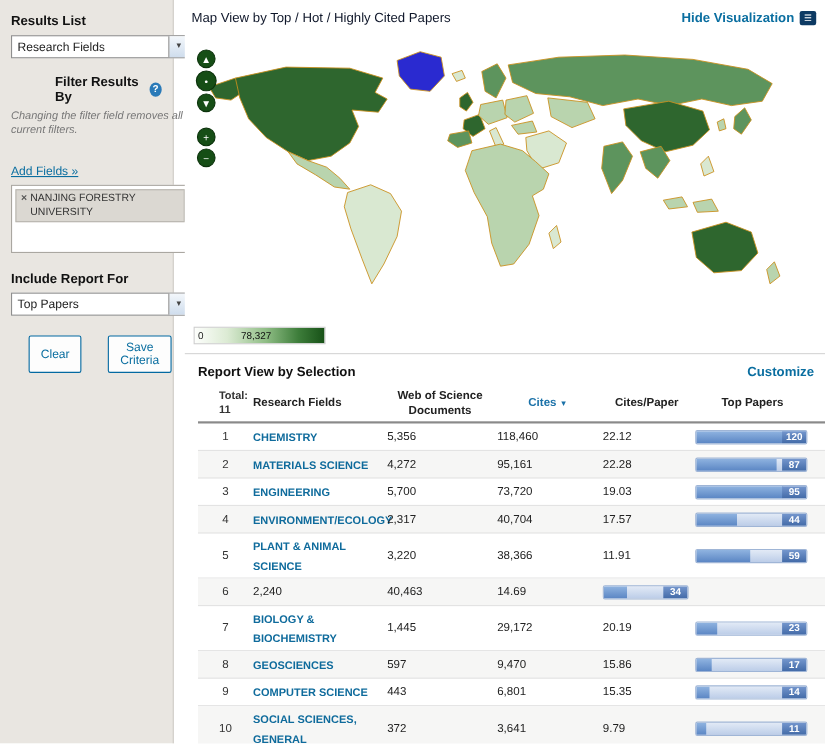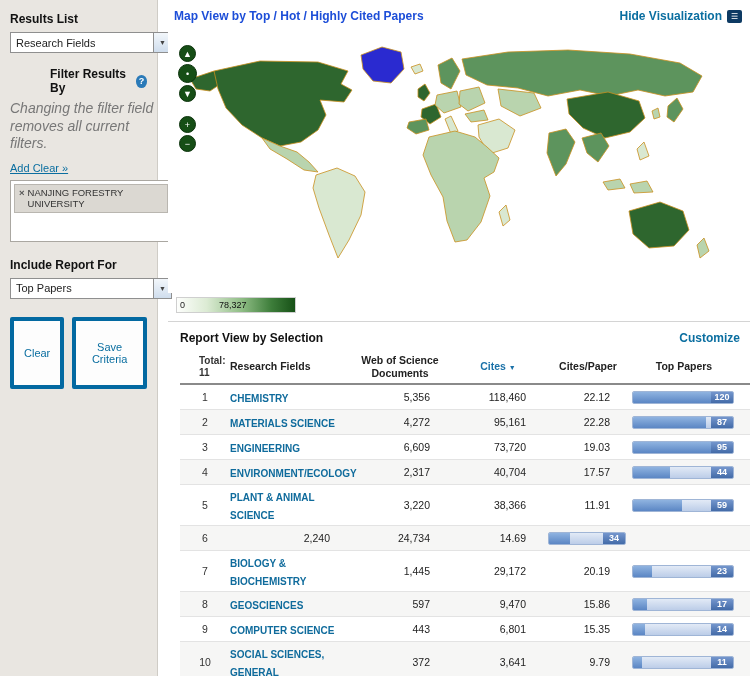--- a/index.html
+++ b/index.html
@@ -28,44 +28,45 @@
     background:linear-gradient(#f3f7fb,#cfdded);
     display:flex; align-items:center; justify-content:center;
     font-size:7px; color:#444;
   }
   .filter-head { display:flex; align-items:center; gap:4px; margin-bottom:5px;padding-left:40px; }
   .help-icon {
     width:13px; height:13px; border-radius:50%; background:#2a7ab8;
     color:#fff; font-size:9px; font-weight:bold; text-align:center;
     line-height:13px; cursor:pointer;
   }
-  .filter-note { font-size:14px; font-style:italic; color:#777; line-height:1.25; margin-bottom:5px; width:160px; }
+  .filter-note { font-size:10px; font-style:italic; color:#777; line-height:1.25; margin-bottom:21px; width:160px; }
   .add-filter { font-size:11px; color:#0a6ea0; text-decoration:underline; display:inline-block; margin-bottom:6px; cursor:pointer; }
   .filter-box {
     width:162px; height:62px; background:#fff; border:1px solid #aaa7a1;
     padding:3px; margin-bottom:16px;
   }
   .filter-chip {
     background:#dbd8d2; border:1px solid #b9b6b0; padding:2px 4px;
     font-size:9.5px; color:#333; line-height:1.25; display:flex; gap:3px;
   }
   .chip-x { color:#555; font-weight:bold; cursor:pointer; flex-shrink:0; }
   .sb-buttons { display:flex; gap:8px; margin-top:18px; }
   .btn {
-    background:#fdfdfd; border:4px solid #0369a1; color:#0a6ea0;
-    font-size:11px; padding:20px 10px; border-radius:2px; cursor:pointer;
+    background:#fdfdfd; border:1px solid #0369a1; color:#0a6ea0;
+    font-size:11px; padding:4px 10px; border-radius:2px; cursor:pointer;
     font-family:"Liberation Sans", sans-serif;
+    margin-left:16px;
   }
   
   .main { flex:1; position:relative; padding-left:10px; }
   .map-header {
     display:flex; justify-content:space-between; align-items:center;
     padding:9px 8px 6px 6px;
   }
-  .map-title { font-size:12px; font-weight:bold; color:#1d4ed8; }
+  .map-title { font-size:12px; font-weight:normal; color:#0f172a; }
   .hide-viz { display:flex; align-items:center; gap:5px; cursor:pointer; }
   .hide-viz .link { font-size:12px; font-weight:bold; color:#0a6ea0; }
   .viz-icon {
     width:15px; height:13px; background:#0d3a63; color:#fff; font-size:8px;
     display:flex; align-items:center; justify-content:center; border-radius:2px;
   }
   .map-area { position:relative; height:264px; background:#fff; }
   .map-area svg { display:block; }
   .map-controls { position:absolute; left:10px; top:16px; display:flex; flex-direction:column; align-items:center; gap:2px; }
   .mc-btn {
@@ -100,21 +101,21 @@
   }
   .th { font-size:10.5px; font-weight:bold; color:#222; text-align:center; line-height:1.2; }
   .th.left { text-align:left; }
   .th-total { font-size:10px; font-weight:bold; color:#333; text-align:left; line-height:1.2;margin-left:15px; }
   .th-cites { color:#1a71a8; cursor:pointer; }
   .sort-arrow { font-size:7px; color:#1a71a8; }
   .trow { min-height:25px; border-bottom:1px solid #e3e3e3; padding-top:2px; padding-bottom:2px; }
   .trow:nth-child(even) { background:#f6f6f5; }
   .c-rank { font-size:10.5px; color:#333; text-align:center; }
   .c-field a { font-size:10px; font-weight:bold; color:#0f6b9c; text-decoration:none; line-height:1.2; cursor:pointer; }
-  .c-docs, .c-cites, .c-cpp { font-size:10.5px; color:#222; text-align:right; padding-right:18px; }
+  .c-docs, .c-cites, .c-cpp { font-size:10.5px; color:#222; text-align:left; padding-right:18px; }
   .c-top { padding-right:2px; }
   .bar { position:relative; height:13px; border-radius:2px; overflow:hidden;
     background:linear-gradient(#e2eaf6,#bccde8); border:1px solid #9fb5d6; }
   .bar-fill { position:absolute; left:0; top:0; bottom:0;
     background:linear-gradient(#8fb3e0,#5b86c4); }
   .bar-label { position:absolute; right:0; top:0; bottom:0; min-width:22px;
     background:linear-gradient(#7496cd,#436ba8); color:#fff; font-size:9px;
     font-weight:bold; display:flex; align-items:center; justify-content:center;
     padding:0 3px; }
   
@@ -131,21 +132,21 @@
   <div class="select">
     <span class="sel-text">Research Fields</span>
     <span class="arrow-box">▼</span>
   </div>
 
   <div class="filter-head">
     <span class="sb-heading" style="margin-bottom:0">Filter Results By</span>
     <span class="help-icon">?</span>
   </div>
   <div class="filter-note">Changing the filter field removes all current filters.</div>
-  <a class="add-filter">Add Clear »</a>
+  <a class="add-filter">Add Fields »</a>
   <div class="filter-box">
     <div class="filter-chip">
       <span class="chip-x">×</span>
       <span>NANJING FORESTRY UNIVERSITY</span>
     </div>
   </div>
 
   <div class="sb-heading">Include Report For</div>
   <div class="select">
     <span class="sel-text">Top Papers</span>
@@ -261,21 +262,21 @@
       <div class="bar">
         <div class="bar-fill" style="width: 73%;"></div>
         <span class="bar-label">87</span>
       </div>
     </div>
   </div>
 
   <div class="trow">
     <div class="c-rank">3</div>
     <div class="c-field"><a>ENGINEERING</a></div>
-    <div class="c-docs">6,609</div>
+    <div class="c-docs">5,700</div>
     <div class="c-cites">73,720</div>
     <div class="c-cpp">19.03</div>
     <div class="c-top">
       <div class="bar">
         <div class="bar-fill" style="width: 79%;"></div>
         <span class="bar-label">95</span>
       </div>
     </div>
   </div>
 
@@ -303,21 +304,21 @@
       <div class="bar">
         <div class="bar-fill" style="width: 49%;"></div>
         <span class="bar-label">59</span>
       </div>
     </div>
   </div>
 
   <div class="trow">
     <div class="c-rank">6</div>
     <div class="c-docs">2,240</div>
-    <div class="c-cites">24,734</div>
+    <div class="c-cites">40,463</div>
     <div class="c-cpp">14.69</div>
     <div class="c-top">
       <div class="bar">
         <div class="bar-fill" style="width: 28%;"></div>
         <span class="bar-label">34</span>
       </div>
     </div>
   </div>
 
   <div class="trow">

